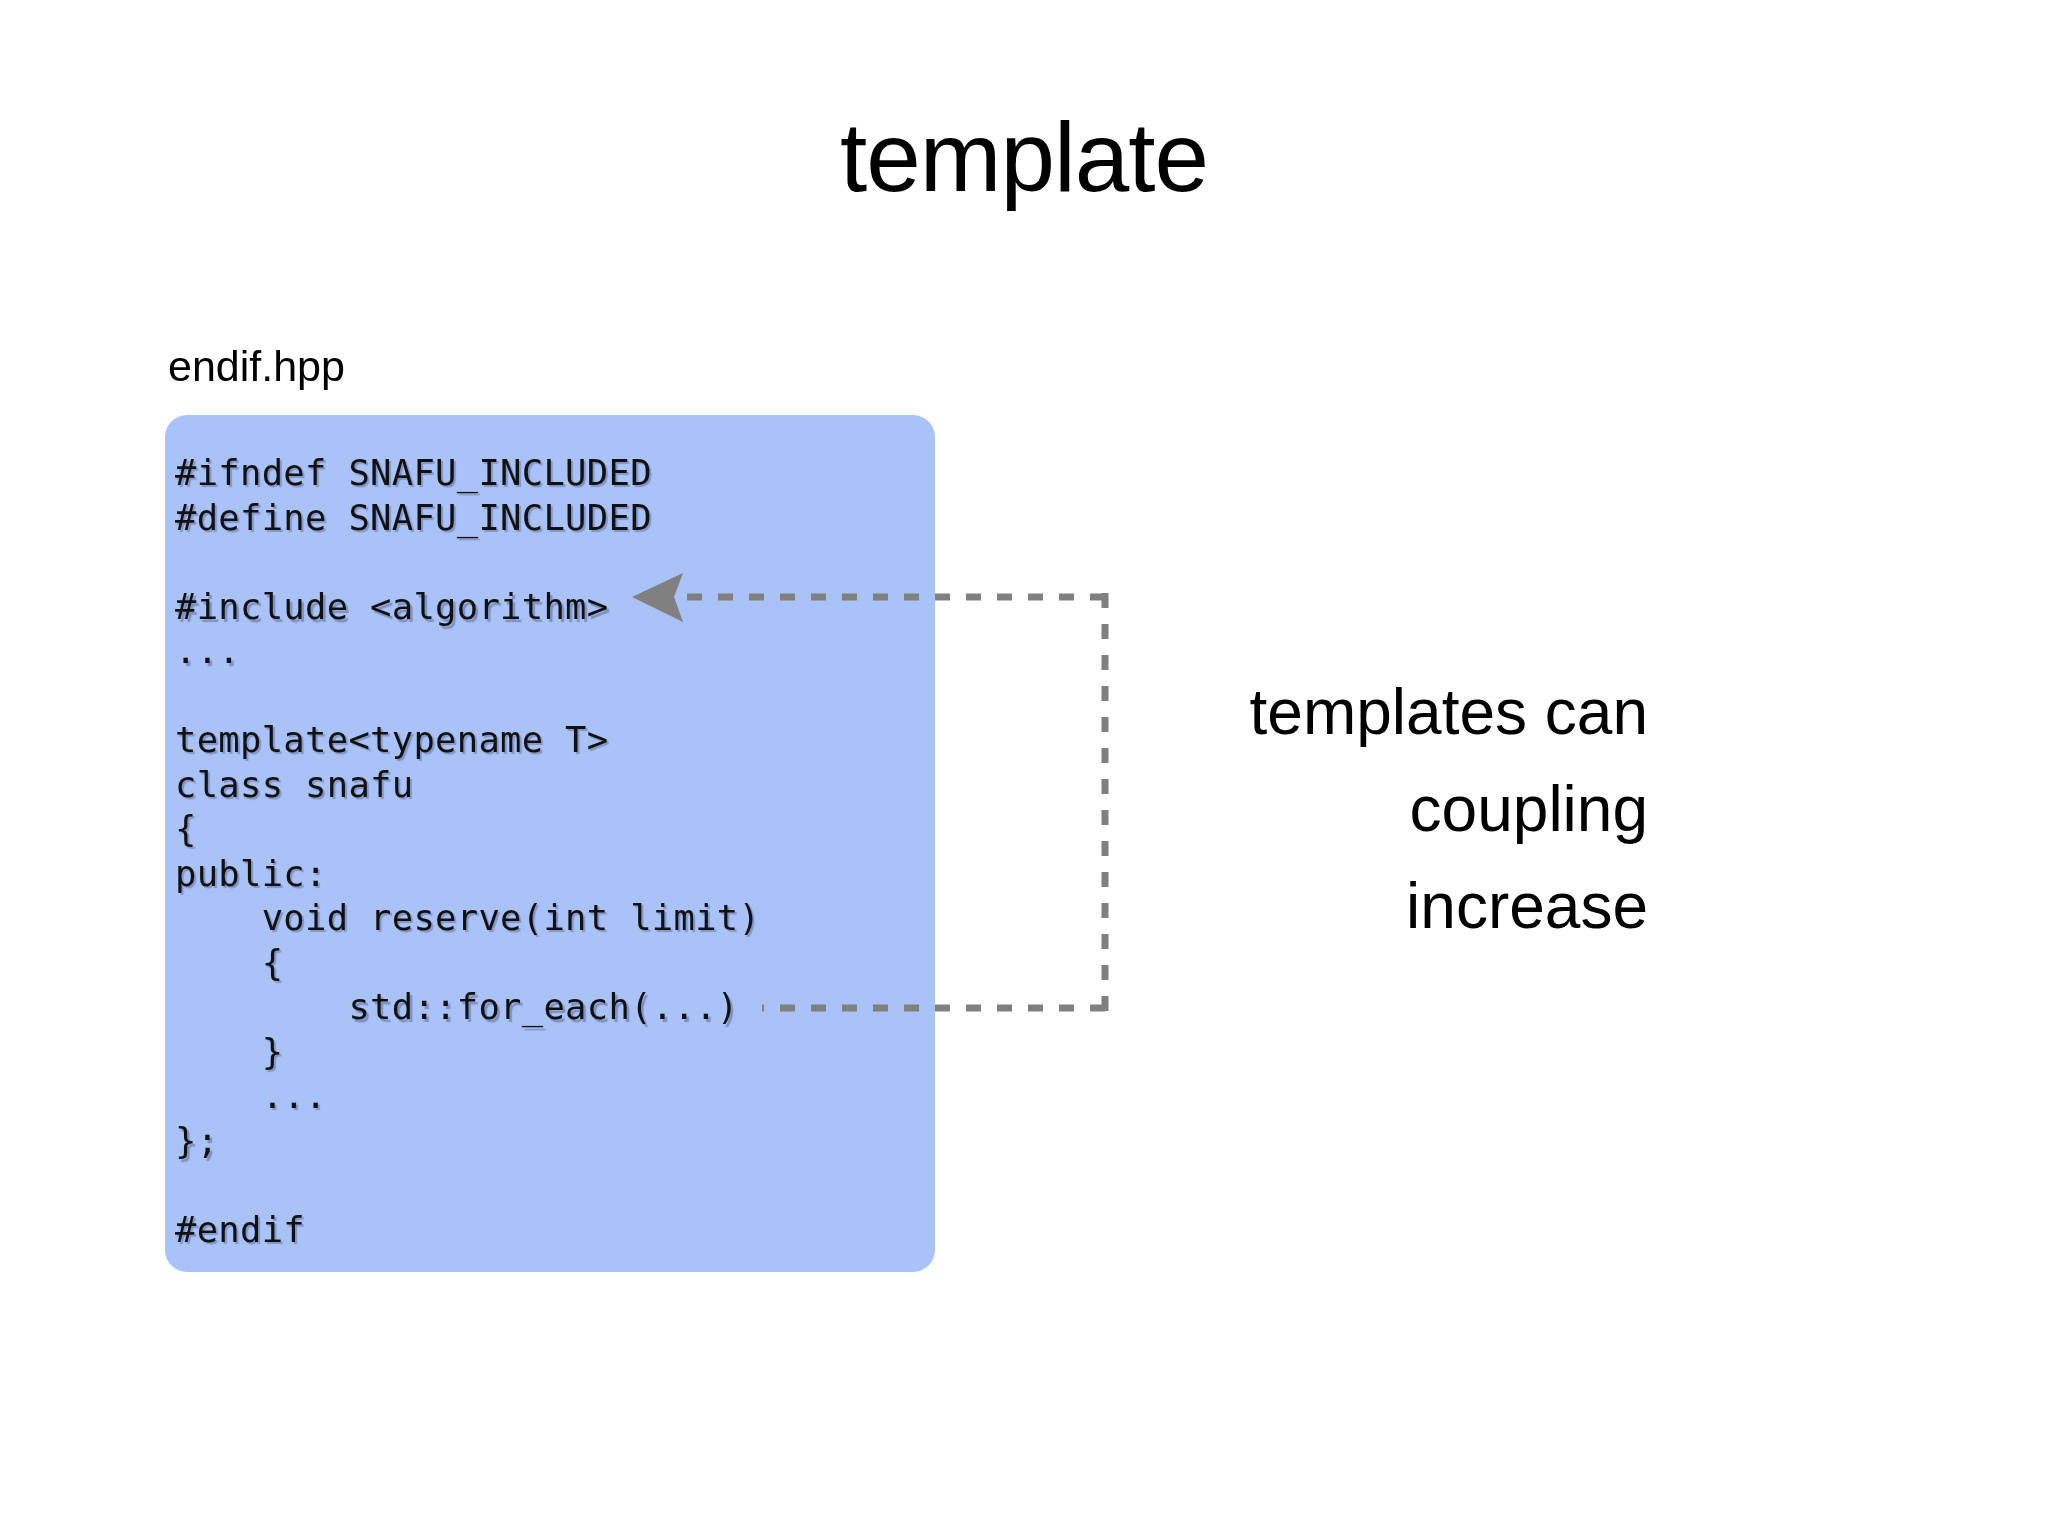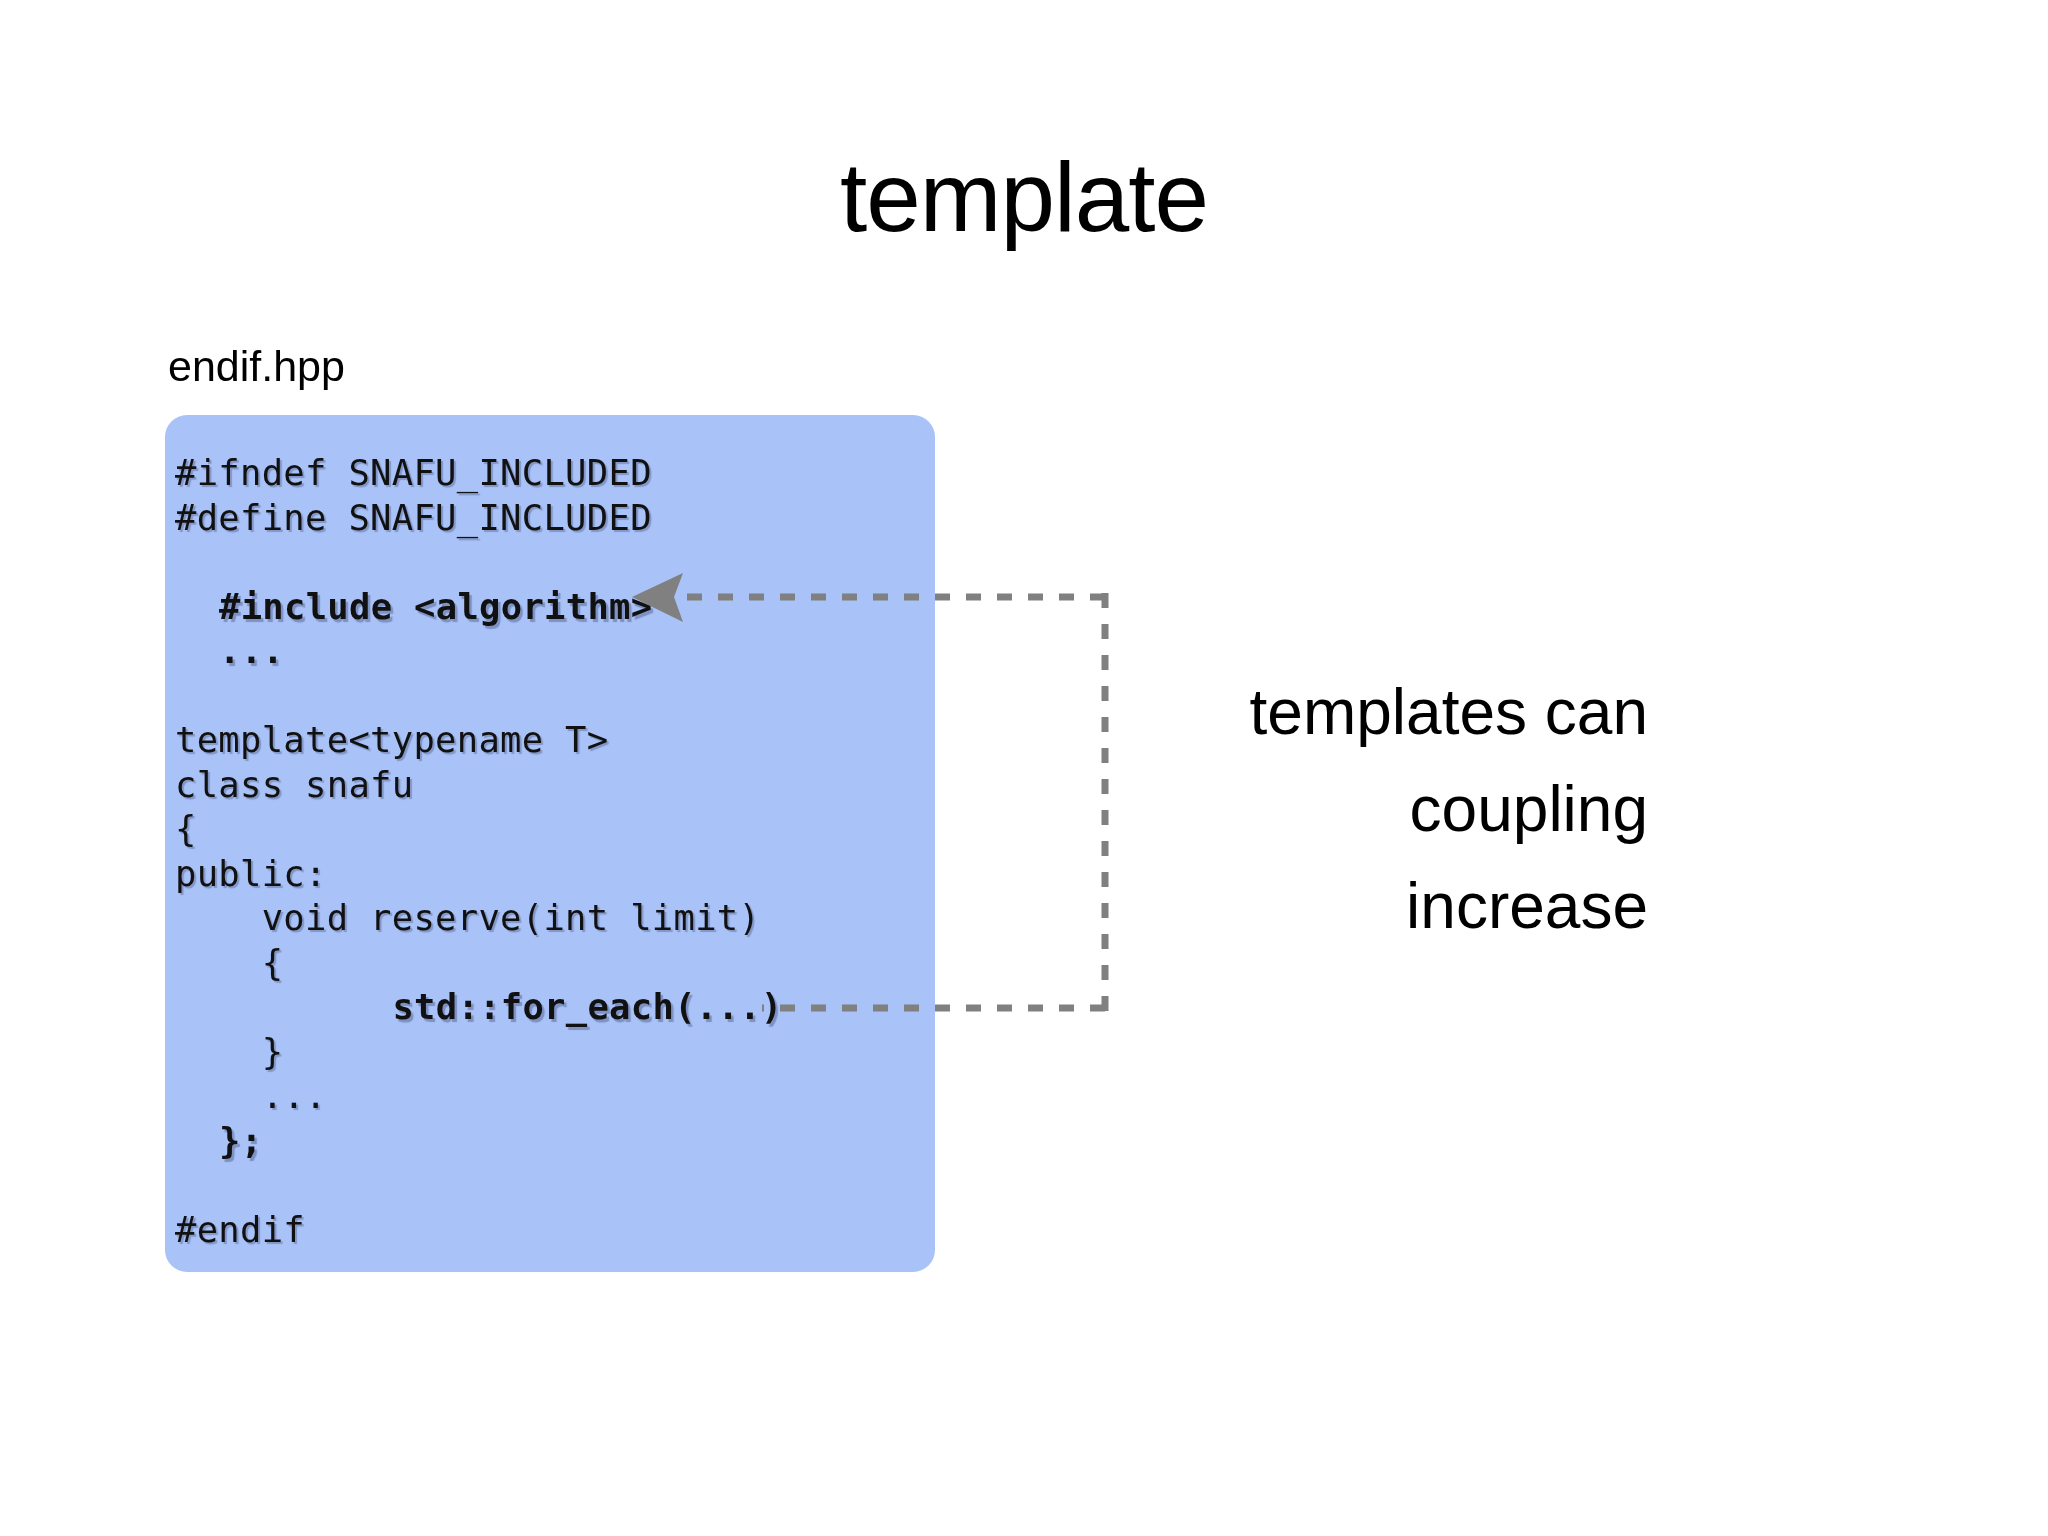--- a/index.html
+++ b/index.html
@@ -31,21 +31,20 @@
     top: 106px;
     width: 2048px;
     text-align: center;
     font-family: "Liberation Sans", sans-serif;
     font-weight: 300;
     font-size: 98px;
     line-height: 1.05;
     letter-spacing: -1px;
     color: #000000;
     white-space: pre;
-    margin-top: 40px;
   }
 
   
   #file-label {
     position: absolute;
     left: 168px;
     top: 342px;
     font-family: "Liberation Sans", sans-serif;
     font-weight: 400;
     font-size: 43px;
@@ -77,23 +76,22 @@
     padding: 0;
     letter-spacing: 0.3px;
   }
   .code-line {
     white-space: pre;
     display: block;
     height: 44.5px;
     text-shadow: 2px 2px 1px rgba(40,50,90,0.30);
   }
   .code-line.bold {
-    font-weight: bold;
+    font-weight: normal;
     text-shadow: 2.5px 2.5px 1px rgba(40,50,90,0.34);
-    margin-left: 44px;
   }
   .code-line.blank { text-shadow: none; }
 
   
   #connector { position: absolute; left: 0; top: 0; width: 2048px; height: 1536px; pointer-events: none; }
 
   
   #caption {
     position: absolute;
     left: 1118px;

